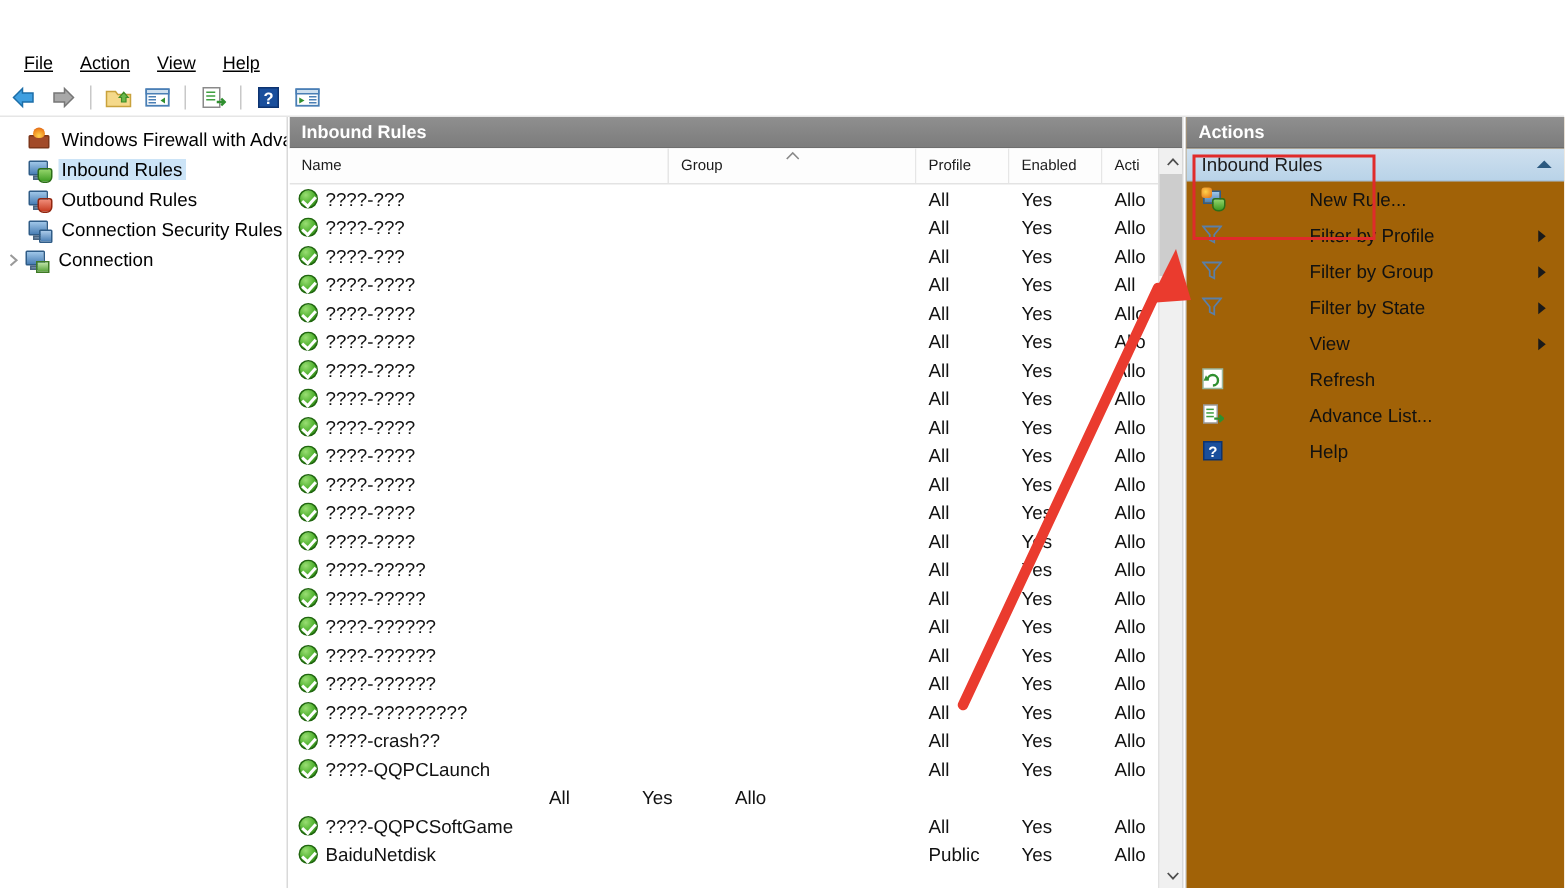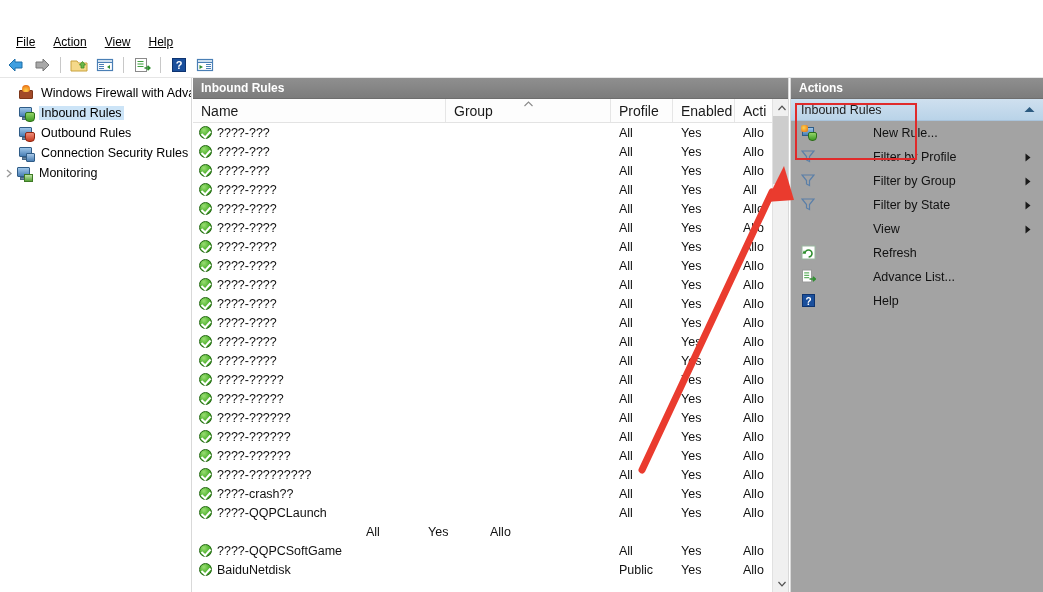--- a/index.html
+++ b/index.html
@@ -183,21 +183,21 @@
   .col-head {
     position: absolute; left: 0; top: 0;
     width: 579px; height: 24px;
     background: #ffffff;
     border-bottom: 1px solid #e3e3e3;
     display: flex; align-items: stretch;
   }
   .ch {
     position: relative;
     display: flex; align-items: center;
-    font-size: 14px; color: #1a1a1a;
+    font-size: 10px; color: #1a1a1a;
     padding-left: 8px;
     border-right: 1px solid #e6e6e6;
     background: #fdfdfd;
     overflow: hidden;
   }
   .ch .sortcaret {
     position: absolute; left: 50%; top: 2px; margin-left: -4px;
     width: 9px; height: 6px;
   }
   .ch-name   { width: 253px; }
@@ -258,21 +258,21 @@
   .vscroll .sb-thumb {
     position: absolute; left: 0; top: 17px;
     width: 17px; height: 68px;
     background: #cdcdcd;
   }
 
   
   .actions-pane {
     position: absolute; left: 790px; top: 0;
     width: 253px; height: 514px;
-    background: #a3a3a3;
+    background: #a16207;
     border-left: 1px solid #d9d9d9;
   }
   .actions-header {
     height: 21px;
     background: linear-gradient(#8f8f8f, #7c7c7c);
     color: #ffffff; font-weight: bold; font-size: 12px;
     display: flex; align-items: center; padding-left: 8px;
     border-bottom: 1px solid #6e6e6e;
   }
   .act-group-title {
@@ -431,21 +431,21 @@
         <div class="tree-expander">
           <svg width="8" height="9" viewBox="0 0 8 9">
               <path d="M2 1 L6 4.5 L2 8" fill="none" stroke="#9a9a9a" stroke-width="1.4"></path>
             </svg>
         </div>
         <div class="tree-ico">
           <div class="ico-screen"></div>
             <div class="ico-screen-base"></div>
             <div class="ico-mon-graph"></div>
         </div>
-        <div class="tree-label">Monitoring</div>
+        <div class="tree-label">Connection</div>
       </div>
     </div>
 
     <div class="list-pane">
       <div class="pane-header">Inbound Rules</div>
 
       <div class="list-body">
 
         <div class="col-head">
           <div class="ch ch-name">

